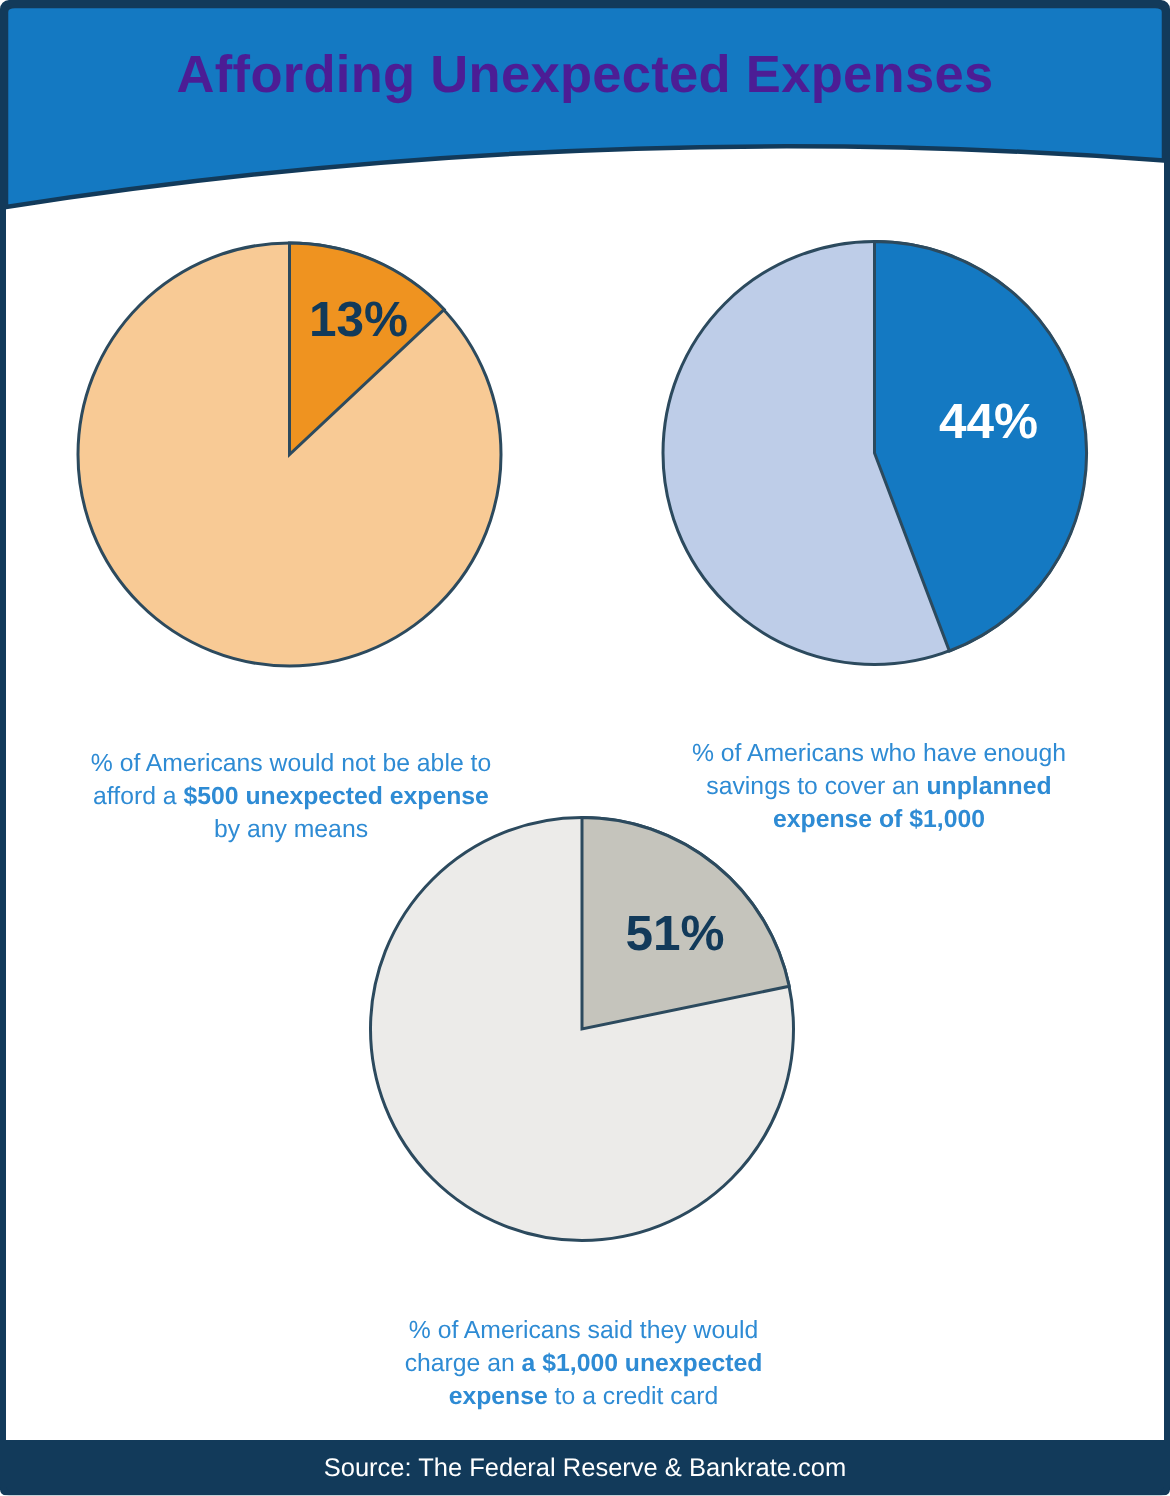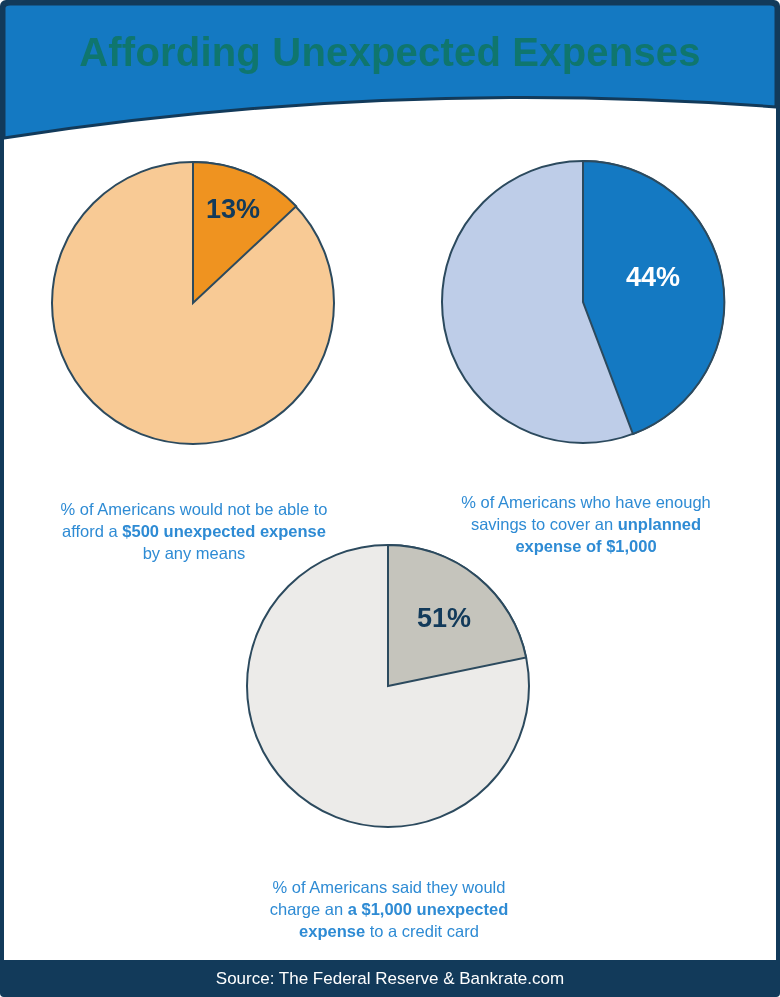--- a/index.html
+++ b/index.html
@@ -37,34 +37,34 @@
     width: 780px;
     height: 150px;
     z-index: 5;
   }
   .header-title {
     position: absolute;
     left: 0;
     top: 30px;
     width: 780px;
     text-align: center;
-    color: #0f766e;
-    font-size: 40px;
+    color: #4c1d95;
+    font-size: 35px;
     font-weight: bold;
     letter-spacing: 0.2px;
     z-index: 10;
     white-space: nowrap;
   }
   .pie-wrap {
     position: absolute;
     z-index: 8;
   }
   .pie-label {
     position: absolute;
-    font-size: 27px;
+    font-size: 33px;
     font-weight: bold;
     z-index: 12;
     white-space: nowrap;
   }
   .caption {
     position: absolute;
     text-align: center;
     color: #2E8BD4;
     font-size: 16.5px;
     line-height: 22px;

